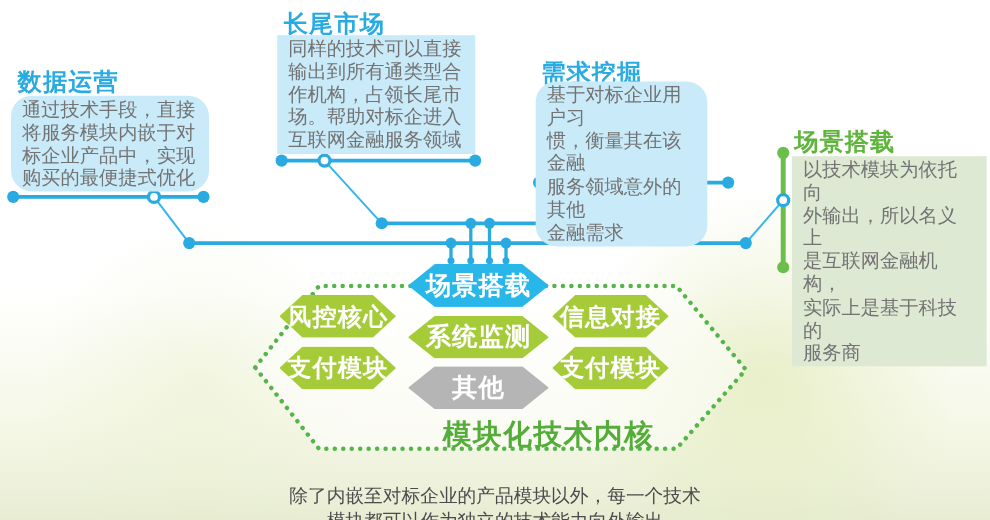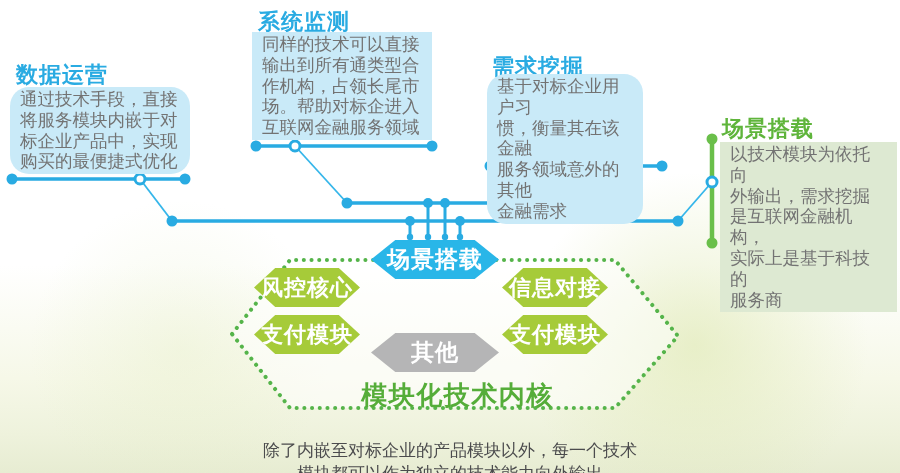--- a/index.html
+++ b/index.html
@@ -32,22 +32,22 @@
   }
   .hex-mid  { width:128px; font-size:23px;
     clip-path:polygon(0% 50%, 19% 0%, 81% 0%, 100% 50%, 81% 100%, 19% 100%); }
   .hex-side { width:106px; font-size:22px;
     clip-path:polygon(0% 50%, 20% 0%, 80% 0%, 100% 50%, 80% 100%, 20% 100%); }
   .hex-blue  { background:#29b6e8; }
   .hex-green { background:#a6cb39; }
   .hex-gray  { background:#b5b5b6; }
 
   .core-label {
-    position:absolute; z-index:4; left:310px; top:378px; width:295px;
-    text-align:center; font-size:26px; font-weight:bold; color:#55ad39;
+    position:absolute; z-index:4; left:300px; top:378px; width:295px;
+    text-align:right; font-size:26px; font-weight:bold; color:#55ad39;
     letter-spacing:1.5px; white-space:nowrap;
   }
   .caption {
     position:absolute; z-index:3; left:0; right:0; top:422px;
     text-align:center; white-space:pre-line;
     font-size:17px; line-height:23px; color:#4b4b4d;margin-top:17px;
   }
 </style>
 </head>
 <body>
@@ -111,42 +111,43 @@
       <circle cx="712" cy="182" r="5"></circle>
     </g>
   </svg>
 
   <div class="callout-title" style="left:16px; top:60px;">数据运营</div>
   <div class="callout-body" style="left:10px; top:87px; width:180px;border-radius:19px;">通过技术手段，直接
 将服务模块内嵌于对
 标企业产品中，实现
 购买的最便捷式优化</div>
 
-  <div class="callout-title" style="left:258px; top:7px;">系统监测</div>
+  <div class="callout-title" style="left:258px; top:7px;">长尾市场</div>
   <div class="callout-body" style="left:252px; top:32px; width:180px;">同样的技术可以直接
 输出到所有通类型合
 作机构，占领长尾市
 场。帮助对标企进入
 互联网金融服务领域</div>
 
   <div class="callout-title" style="left:492px; top:52px;">需求挖掘</div>
   <div class="callout-body" style="left:487px; top:74px; width:156px;border-radius:19px;">基于对标企业用户习
 惯，衡量其在该金融
 服务领域意外的其他
 金融需求</div>
 
   <div class="callout-title green" style="left:722px; top:114px;">场景搭载</div>
   <div class="callout-body green" style="left:720px; top:142px; width:177px;">以技术模块为依托向
-外输出，需求挖掘
+外输出，所以名义上
 是互联网金融机构，
 实际上是基于科技的
 服务商</div>
 
   <div class="hex hex-side hex-green" style="left:254px; top:268px;">风控核心</div>
   <div class="hex hex-mid hex-blue" style="left:371px; top:240px;">场景搭载</div>
+  <div class="hex hex-mid hex-green" style="left:371px; top:287px;">系统监测</div>
   <div class="hex hex-side hex-green" style="left:502px; top:268px;">信息对接</div>
   <div class="hex hex-side hex-green" style="left:254px; top:315px;">支付模块</div>
   <div class="hex hex-side hex-green" style="left:502px; top:315px;">支付模块</div>
   <div class="hex hex-mid hex-gray" style="left:371px; top:333px;">其他</div>
 
   <div class="core-label">模块化技术内核</div>
 
   <div class="caption">除了内嵌至对标企业的产品模块以外，每一个技术
 模块都可以作为独立的技术能力向外输出</div>
 </div>

